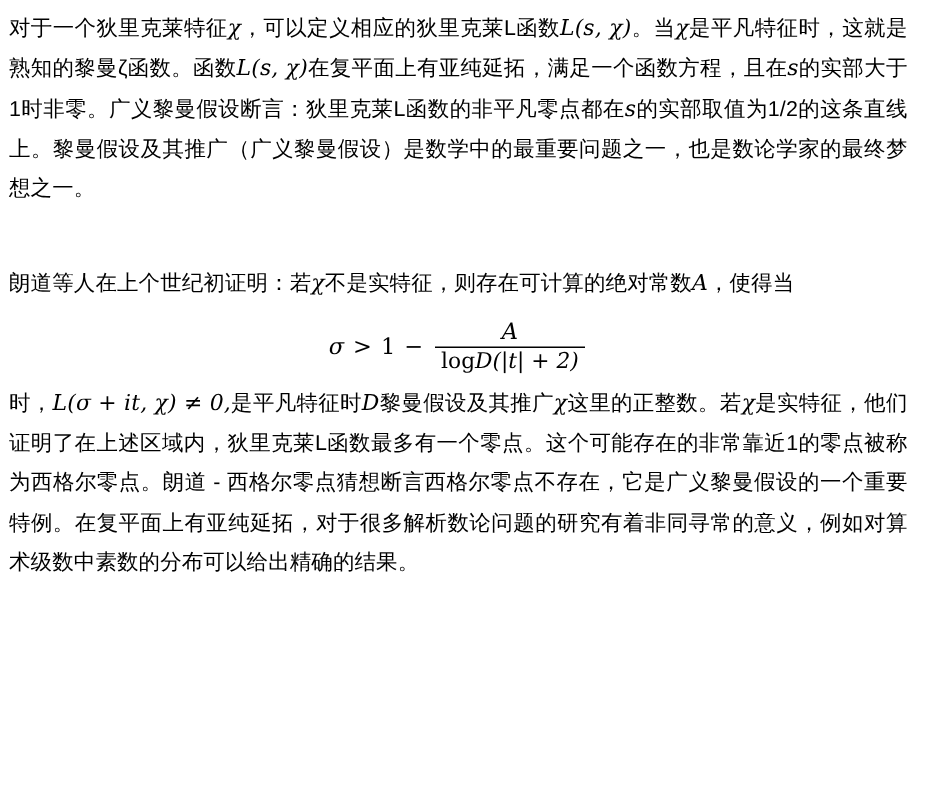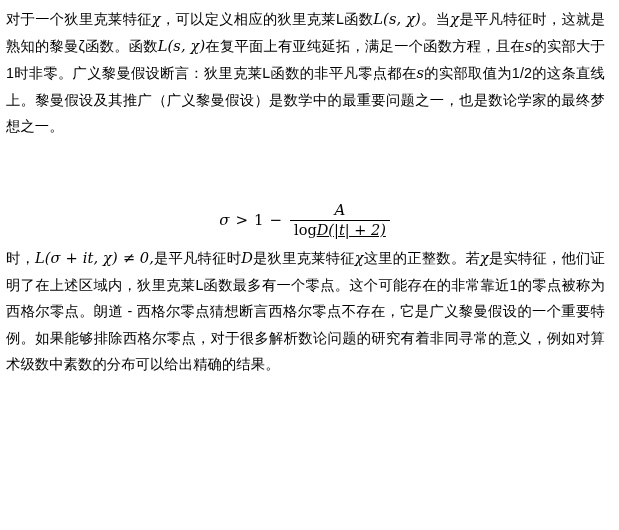--- a/index.html
+++ b/index.html
@@ -23,21 +23,21 @@
   }
   .para {
     font-size: 14.3px;
     line-height: 1.85;
     text-align: justify;
     text-justify: inter-character;
     margin: 0;
     letter-spacing: 0.1px;
   }
   .para.first {
-    margin-bottom: 16px;
+    margin-bottom: 0;
   }
   .gap {
     height: 36px;
   }
   .mathvar {
     font-family: "DejaVu Serif", serif;
     font-style: italic;
     font-size: 14.6px;
   }
   .eqblock {
@@ -76,44 +76,44 @@
   }
   .frac .den {
     font-size: 14.5px;
     padding: 1px 4px 0 4px;
     line-height: 1.15;
     font-style: normal;
     white-space: nowrap;
   }
   .frac .den .it {
     font-style: italic;
-    text-decoration: underline;
   }
   .it { font-style: italic; }
   .up { font-style: normal; }
 </style>
 </head>
 <body>
 
 <div class="page">
 
   <p class="para first"><span>对于一个狄里克莱特征</span><span class="mathvar">χ</span><span>，可以定义相应的狄里克莱L函数</span><span class="mathvar">L(s, χ)</span><span>。当</span><span class="mathvar">χ</span><span>是平凡特征时，这就是熟知的黎曼ζ函数。函数</span><span class="mathvar">L(s, χ)</span><span>在复平面上有亚纯延拓，满足一个函数方程，且在</span><span class="mathvar">s</span><span>的实部大于1时非零。广义黎曼假设断言：狄里克莱L函数的非平凡零点都在</span><span class="mathvar">s</span><span>的实部取值为1/2的这条直线上。黎曼假设及其推广（广义黎曼假设）是数学中的最重要问题之一，也是数论学家的最终梦想之一。</span></p>
 
   <div class="gap"></div>
 
+  <p class="para"><span>朗道等人在上个世纪初证明：</span><span>若</span><span class="mathvar">χ</span><span>不是实特征，则存在可计算的绝对常数</span><span class="mathvar">A</span><span>，使得当</span></p>
 
   <div class="eqblock">
     <span class="eqrow">
       <span class="it">σ</span>
       <span class="op">&gt;</span>
       <span class="up">1</span>
       <span class="op">−</span>
       <span class="frac">
         <span class="num">A</span>
         <span class="bar"></span>
         <span class="den"><span>log</span><span class="it">D(|t| + 2)</span></span>
       </span>
     </span>
   </div>
 
-  <p class="para"><span>时，</span><span class="mathvar">L(σ + it, χ) ≠ 0,</span><span>是平凡特征时</span><span class="mathvar">D</span><span>是狄里克莱特征</span><span class="mathvar">χ</span><span>这里的正整数。若</span><span class="mathvar">χ</span><span>是实特征，他们证明了在上述区域内，狄里克莱L函数最多有一个零点。这个可能存在的非常靠近1的零点被称为西格尔零点。朗道 - 西格尔零点猜想断言西格尔零点不存在，它是广义黎曼假设的一个重要特例。如果能够排除西格尔零点，对于很多解析数论问题的研究有着非同寻常的意义，例如对算术级数中素数的分布可以给出精确的结果。</span></p>
+  <p class="para"><span>时，</span><span class="mathvar">L(σ + it, χ) ≠ 0,</span><span>是平凡特征时</span><span class="mathvar">D</span><span>黎曼假设及其推广</span><span class="mathvar">χ</span><span>这里的正整数。若</span><span class="mathvar">χ</span><span>是实特征，他们证明了在上述区域内，狄里克莱L函数最多有一个零点。这个可能存在的非常靠近1的零点被称为西格尔零点。朗道 - 西格尔零点猜想断言西格尔零点不存在，它是广义黎曼假设的一个重要特例。在复平面上有亚纯延拓，对于很多解析数论问题的研究有着非同寻常的意义，例如对算术级数中素数的分布可以给出精确的结果。</span></p>
 
 </div>
 
 </body></html>

